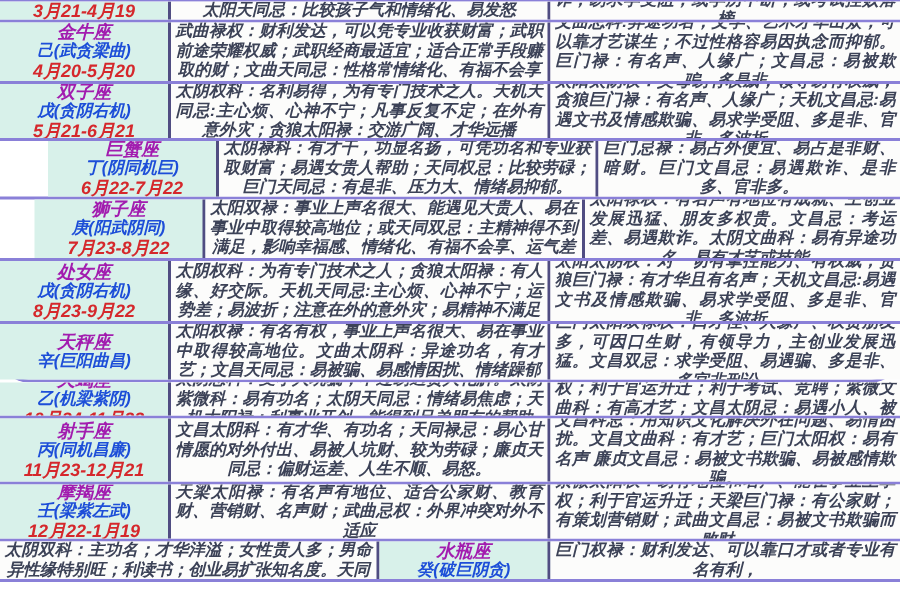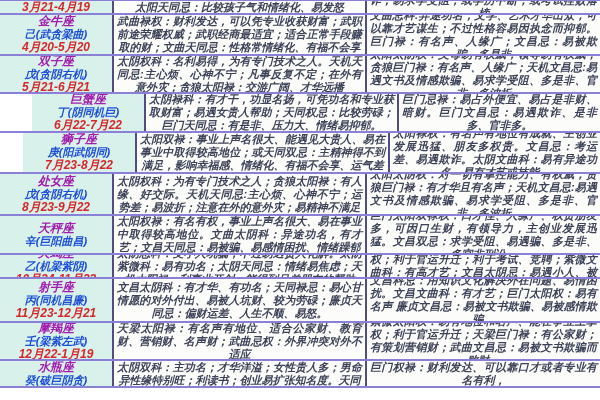--- a/index.html
+++ b/index.html
@@ -113,21 +113,21 @@
         <div class="stem">戊(贪阴右机)</div>
         <div class="date">8月23-9月22</div>
       </div>
       <div class="cell mid">
         <div class="para">太阴权科：为有专门技术之人；贪狼太阳禄：有人缘、好交际。天机天同忌:主心烦、心神不宁；运势差；易波折；注意在外的意外灾；易精神不满足</div>
       </div>
       <div class="cell rightcol">
         <div class="para">太阳太阴权：对一切有掌控能力、有权威；贪狼巨门禄：有才华且有名声；天机文昌忌:易遇文书及情感欺骗、易求学受阻、多是非、官非、多波折</div>
       </div>
     </div>
-    <div class="row" style="height: 39px;">
+    <div class="row" style="height: 39px; border-radius: 19px;">
       <div class="cell left">
         <div class="sign">天秤座</div>
         <div class="stem">辛(巨阳曲昌)</div>
       </div>
       <div class="cell mid">
         <div class="para">太阳权禄：有名有权，事业上声名很大、易在事业中取得较高地位。文曲太阴科：异途功名，有才艺；文昌天同忌：易被骗、易感情困扰、情绪躁郁</div>
       </div>
       <div class="cell rightcol">
         <div class="para">巨门太阳双禄权：口才佳、人缘广、权贵朋友多，可因口生财，有领导力，主创业发展迅猛。文昌双忌：求学受阻、易遇骗、多是非、多官非刑讼。</div>
       </div>
@@ -165,24 +165,24 @@
         <div class="date">12月22-1月19</div>
       </div>
       <div class="cell mid">
         <div class="para">天梁太阳禄：有名声有地位、适合公家财、教育财、营销财、名声财；武曲忌权：外界冲突对外不适应</div>
       </div>
       <div class="cell rightcol">
         <div class="para">紫微太阳权：易有地位和名声、能在事业上掌权；利于官运升迁；天梁巨门禄：有公家财；有策划营销财；武曲文昌忌：易被文书欺骗而败财。</div>
       </div>
     </div>
     <div class="row" style="height: 27px;">
+      <div class="cell mid">
+        <div class="para">太阴双科：主功名；才华洋溢；女性贵人多；男命异性缘特别旺；利读书；创业易扩张知名度。天同</div>
+      </div>
       <div class="cell left">
         <div class="sign">水瓶座</div>
         <div class="stem">癸(破巨阴贪)</div>
-      </div>
-      <div class="cell mid">
-        <div class="para">太阴双科：主功名；才华洋溢；女性贵人多；男命异性缘特别旺；利读书；创业易扩张知名度。天同</div>
       </div>
       <div class="cell rightcol">
         <div class="para">巨门权禄：财利发达、可以靠口才或者专业有名有利，</div>
       </div>
     </div>
   </div>
 
 </body></html>

